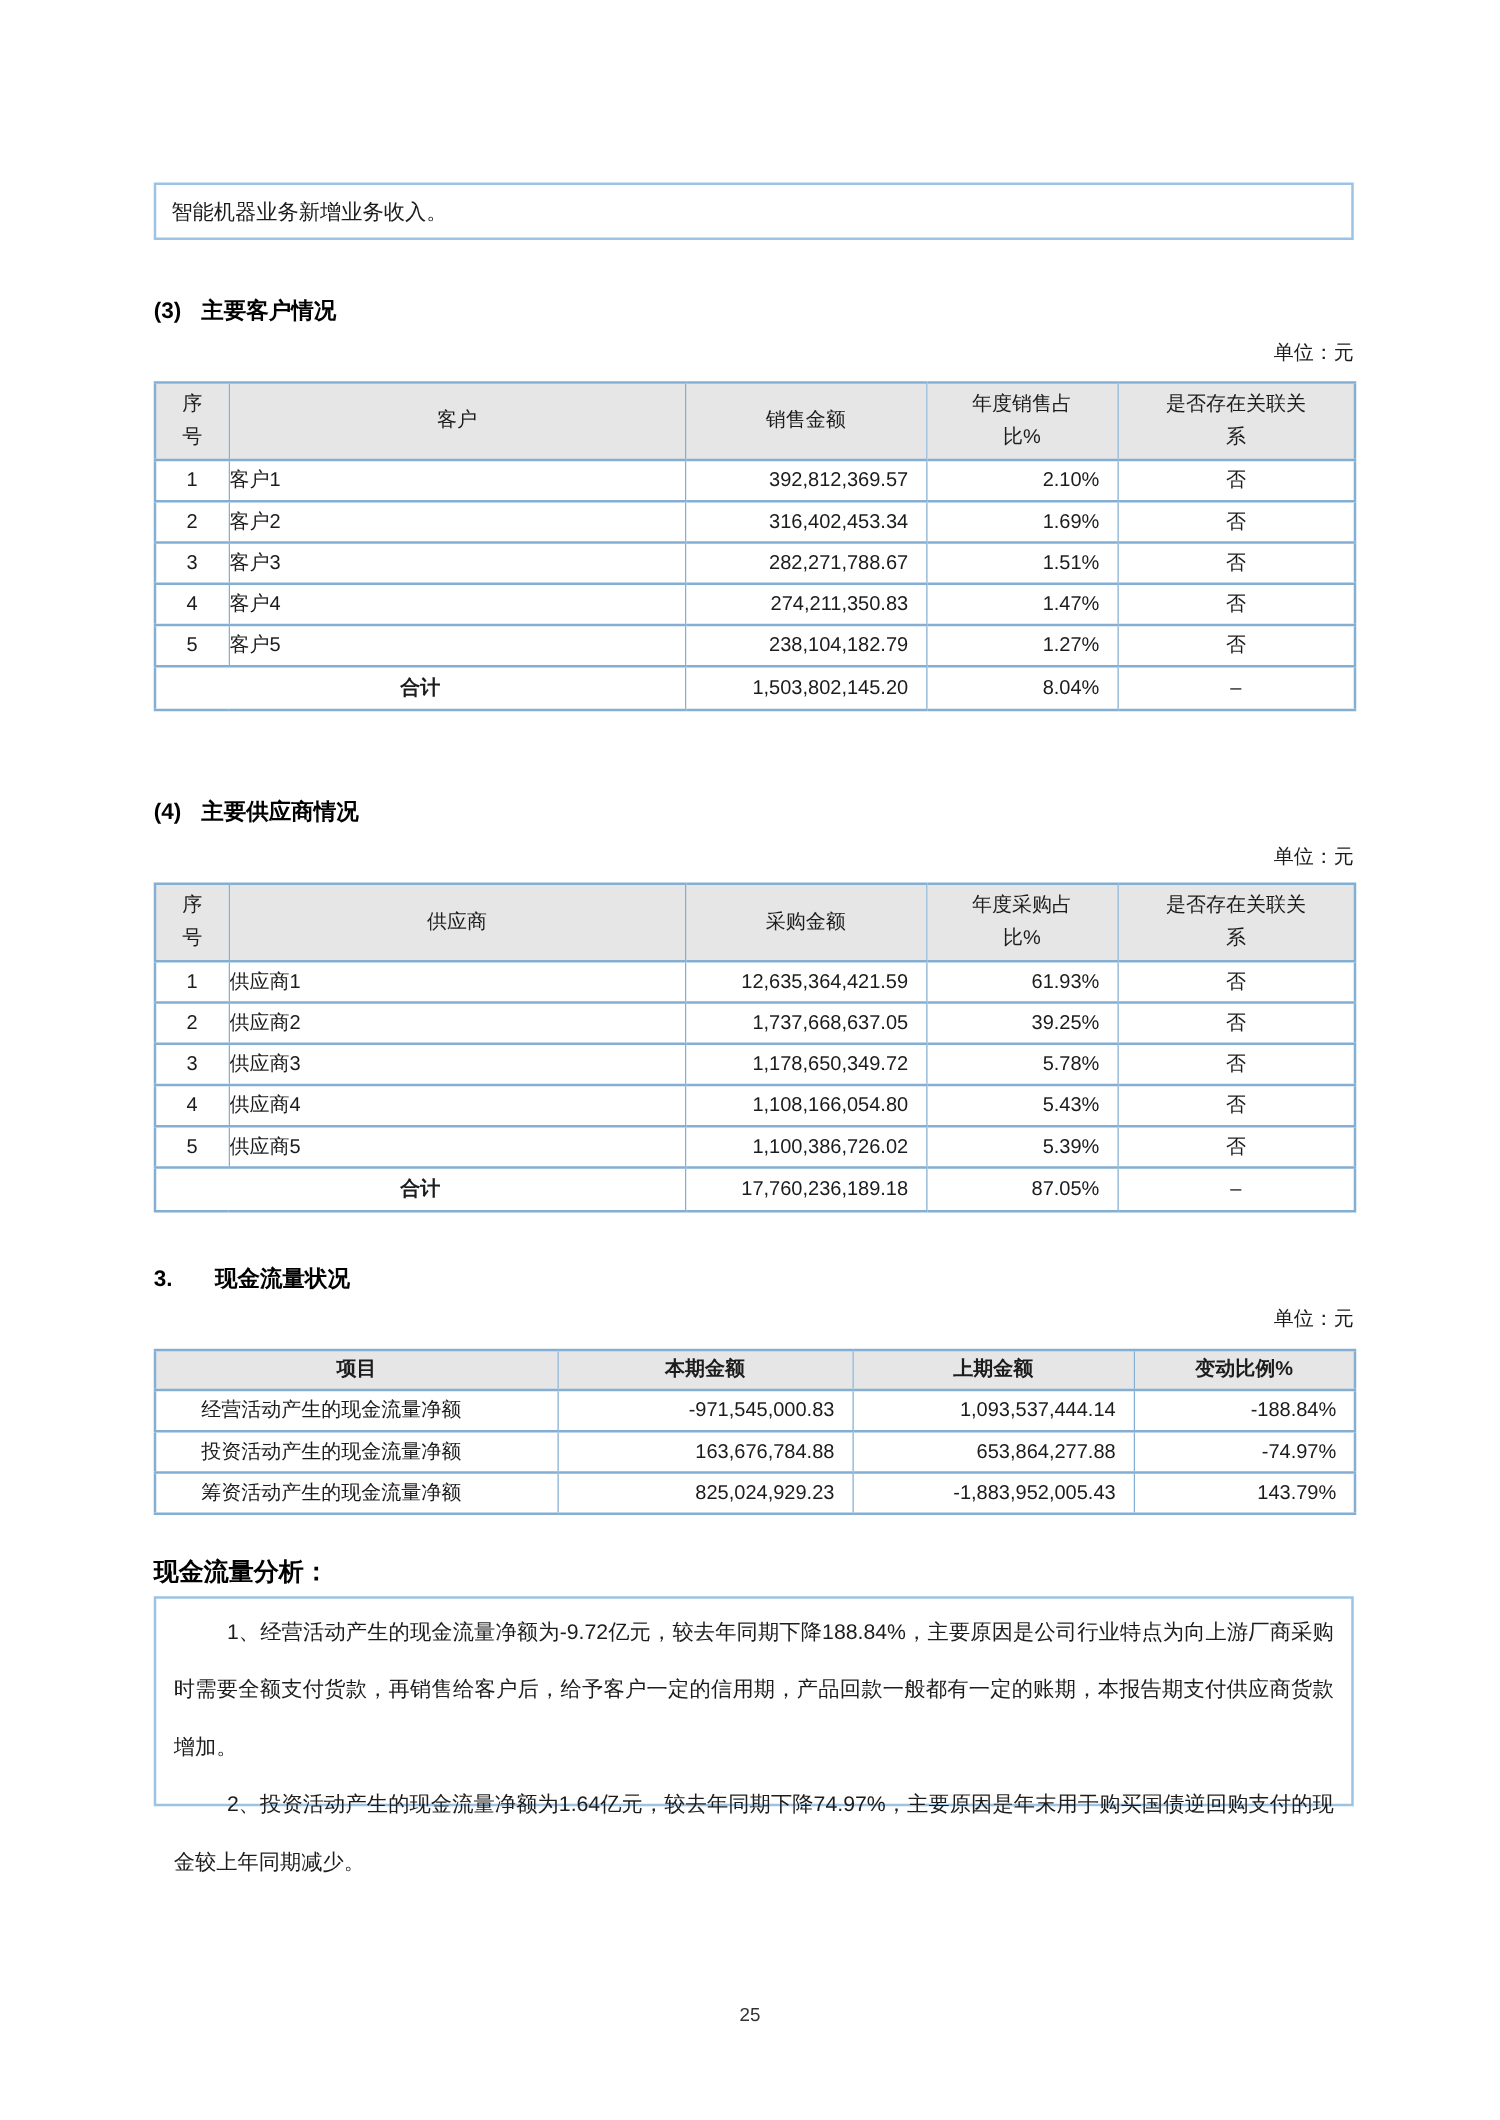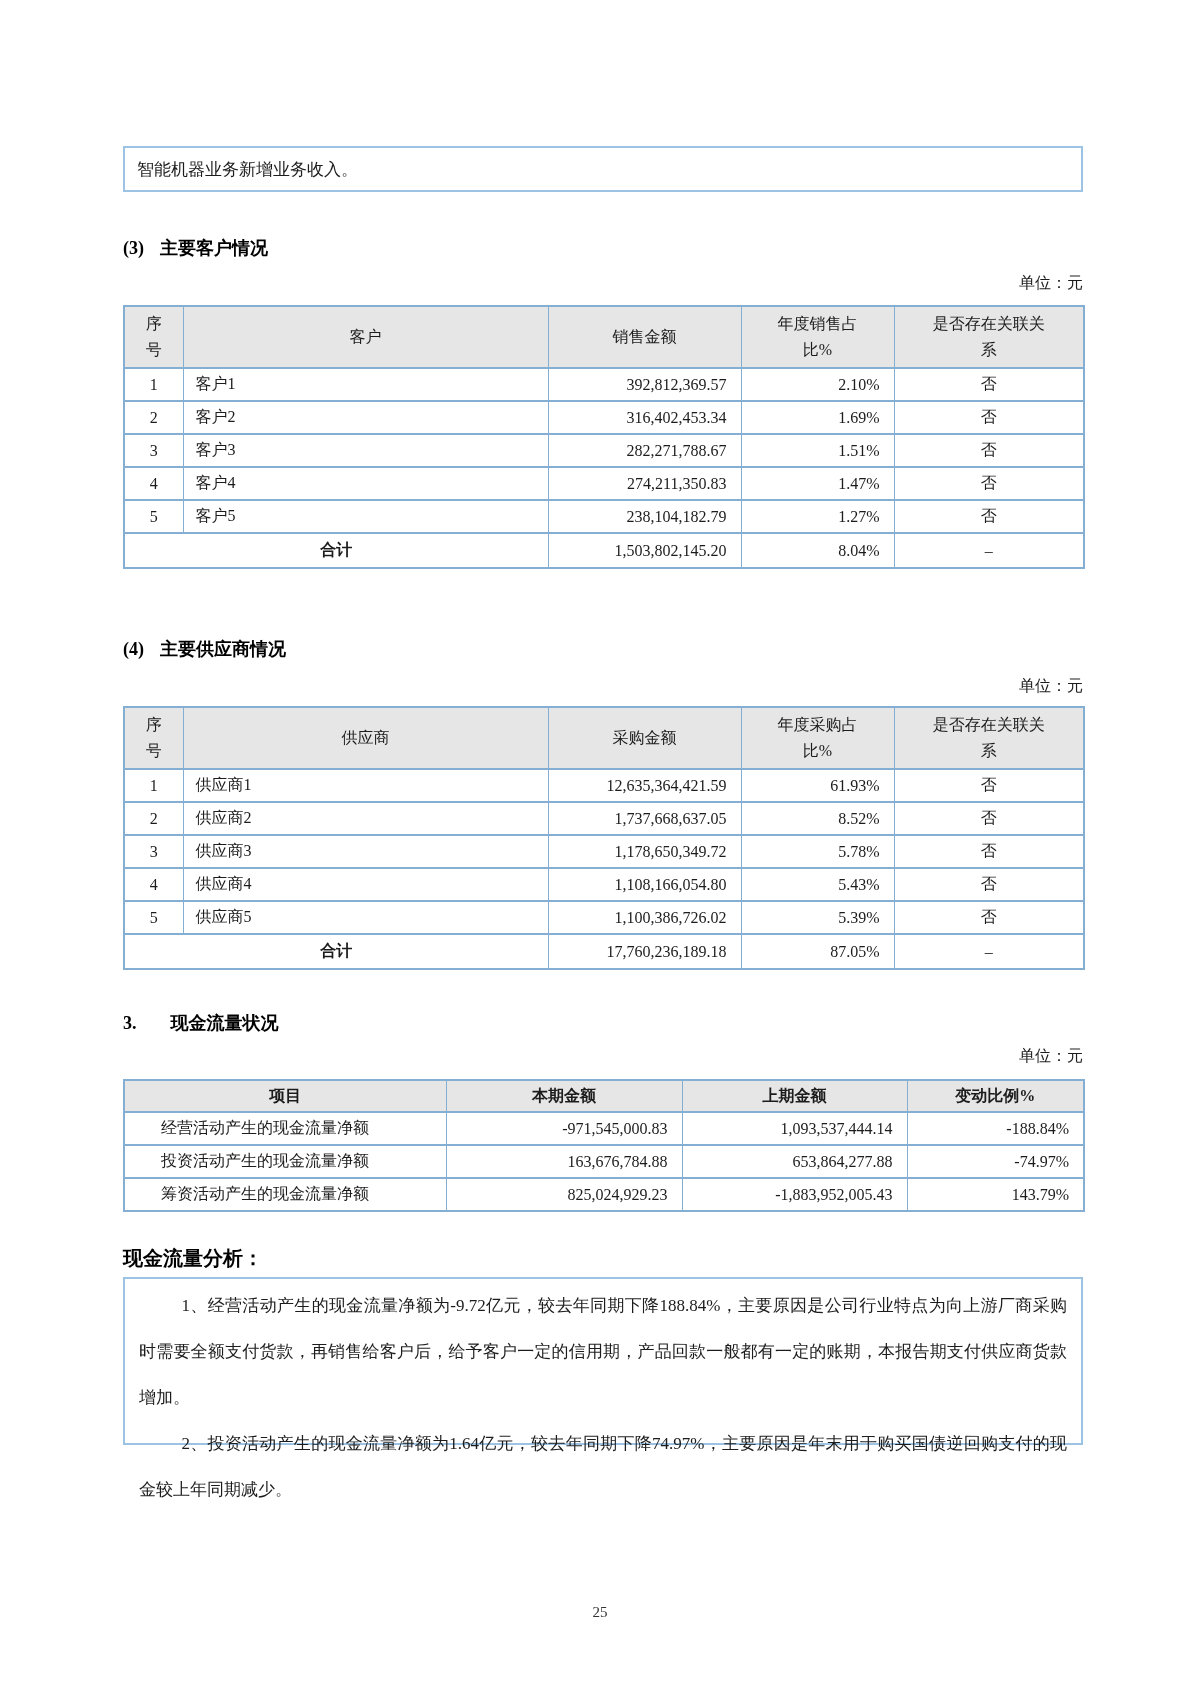--- a/index.html
+++ b/index.html
@@ -1,20 +1,20 @@
 <!DOCTYPE html>
 <html><head>
 <meta charset="utf-8">
 <style>
   html,body{margin:0;padding:0;background:#ffffff;}
   .page{
     position:relative;
     width:1200px;height:1696px;
     background:#ffffff;
-    font-family:Liberation Serif, serif;
+    font-family:Liberation Sans, sans-serif;
     color:#1c1c1c;
     overflow:hidden;
   }
   .content{position:absolute;left:123px;top:0;width:960px;}
 
   
   .cont-box{
     margin-top:146px;
     height:42px;
     border:2px solid #9cc3e3;
@@ -56,21 +56,21 @@
   table{border:2px solid #85aed3;}
   tr.hdr td{
     background:#e6e6e6;text-align:center;vertical-align:middle;
     white-space:pre-line;line-height:26px;
   }
   .tbl1 tr.hdr td,.tbl2 tr.hdr td{height:60px;font-weight:normal;}
   .tbl3 tr.hdr td{height:30px;font-weight:bold;}
   .tbl1 tr.data td,.tbl2 tr.data td{height:31px;}
   .tbl3 tr.data td{height:31px;}
   td.c{text-align:center;vertical-align:middle;}
-  td.l{text-align:left;vertical-align:middle;padding-left:12px;}
+  td.l{text-align:left;vertical-align:middle;}
   td.l3{text-align:left;vertical-align:middle;padding-left:36px;}
   td.r{text-align:right;vertical-align:middle;padding-right:14px;}
   tr.total td{height:33px;}
   tr.total .lbl{font-weight:bold;text-align:center;vertical-align:middle;}
 
   
   .analysis-heading{
     margin-top:34px;font-weight:bold;font-size:20px;line-height:24px;color:#000;
   }
   .analysis-box{
@@ -198,21 +198,21 @@
         <td class="c">1</td>
         <td class="l">供应商1</td>
         <td class="r">12,635,364,421.59</td>
         <td class="r">61.93%</td>
         <td class="c">否</td>
       </tr>
       <tr class="data">
         <td class="c">2</td>
         <td class="l">供应商2</td>
         <td class="r">1,737,668,637.05</td>
-        <td class="r">8.52%</td>
+        <td class="r">39.25%</td>
         <td class="c">否</td>
       </tr>
       <tr class="data">
         <td class="c">3</td>
         <td class="l">供应商3</td>
         <td class="r">1,178,650,349.72</td>
         <td class="r">5.78%</td>
         <td class="c">否</td>
       </tr>
       <tr class="data">

